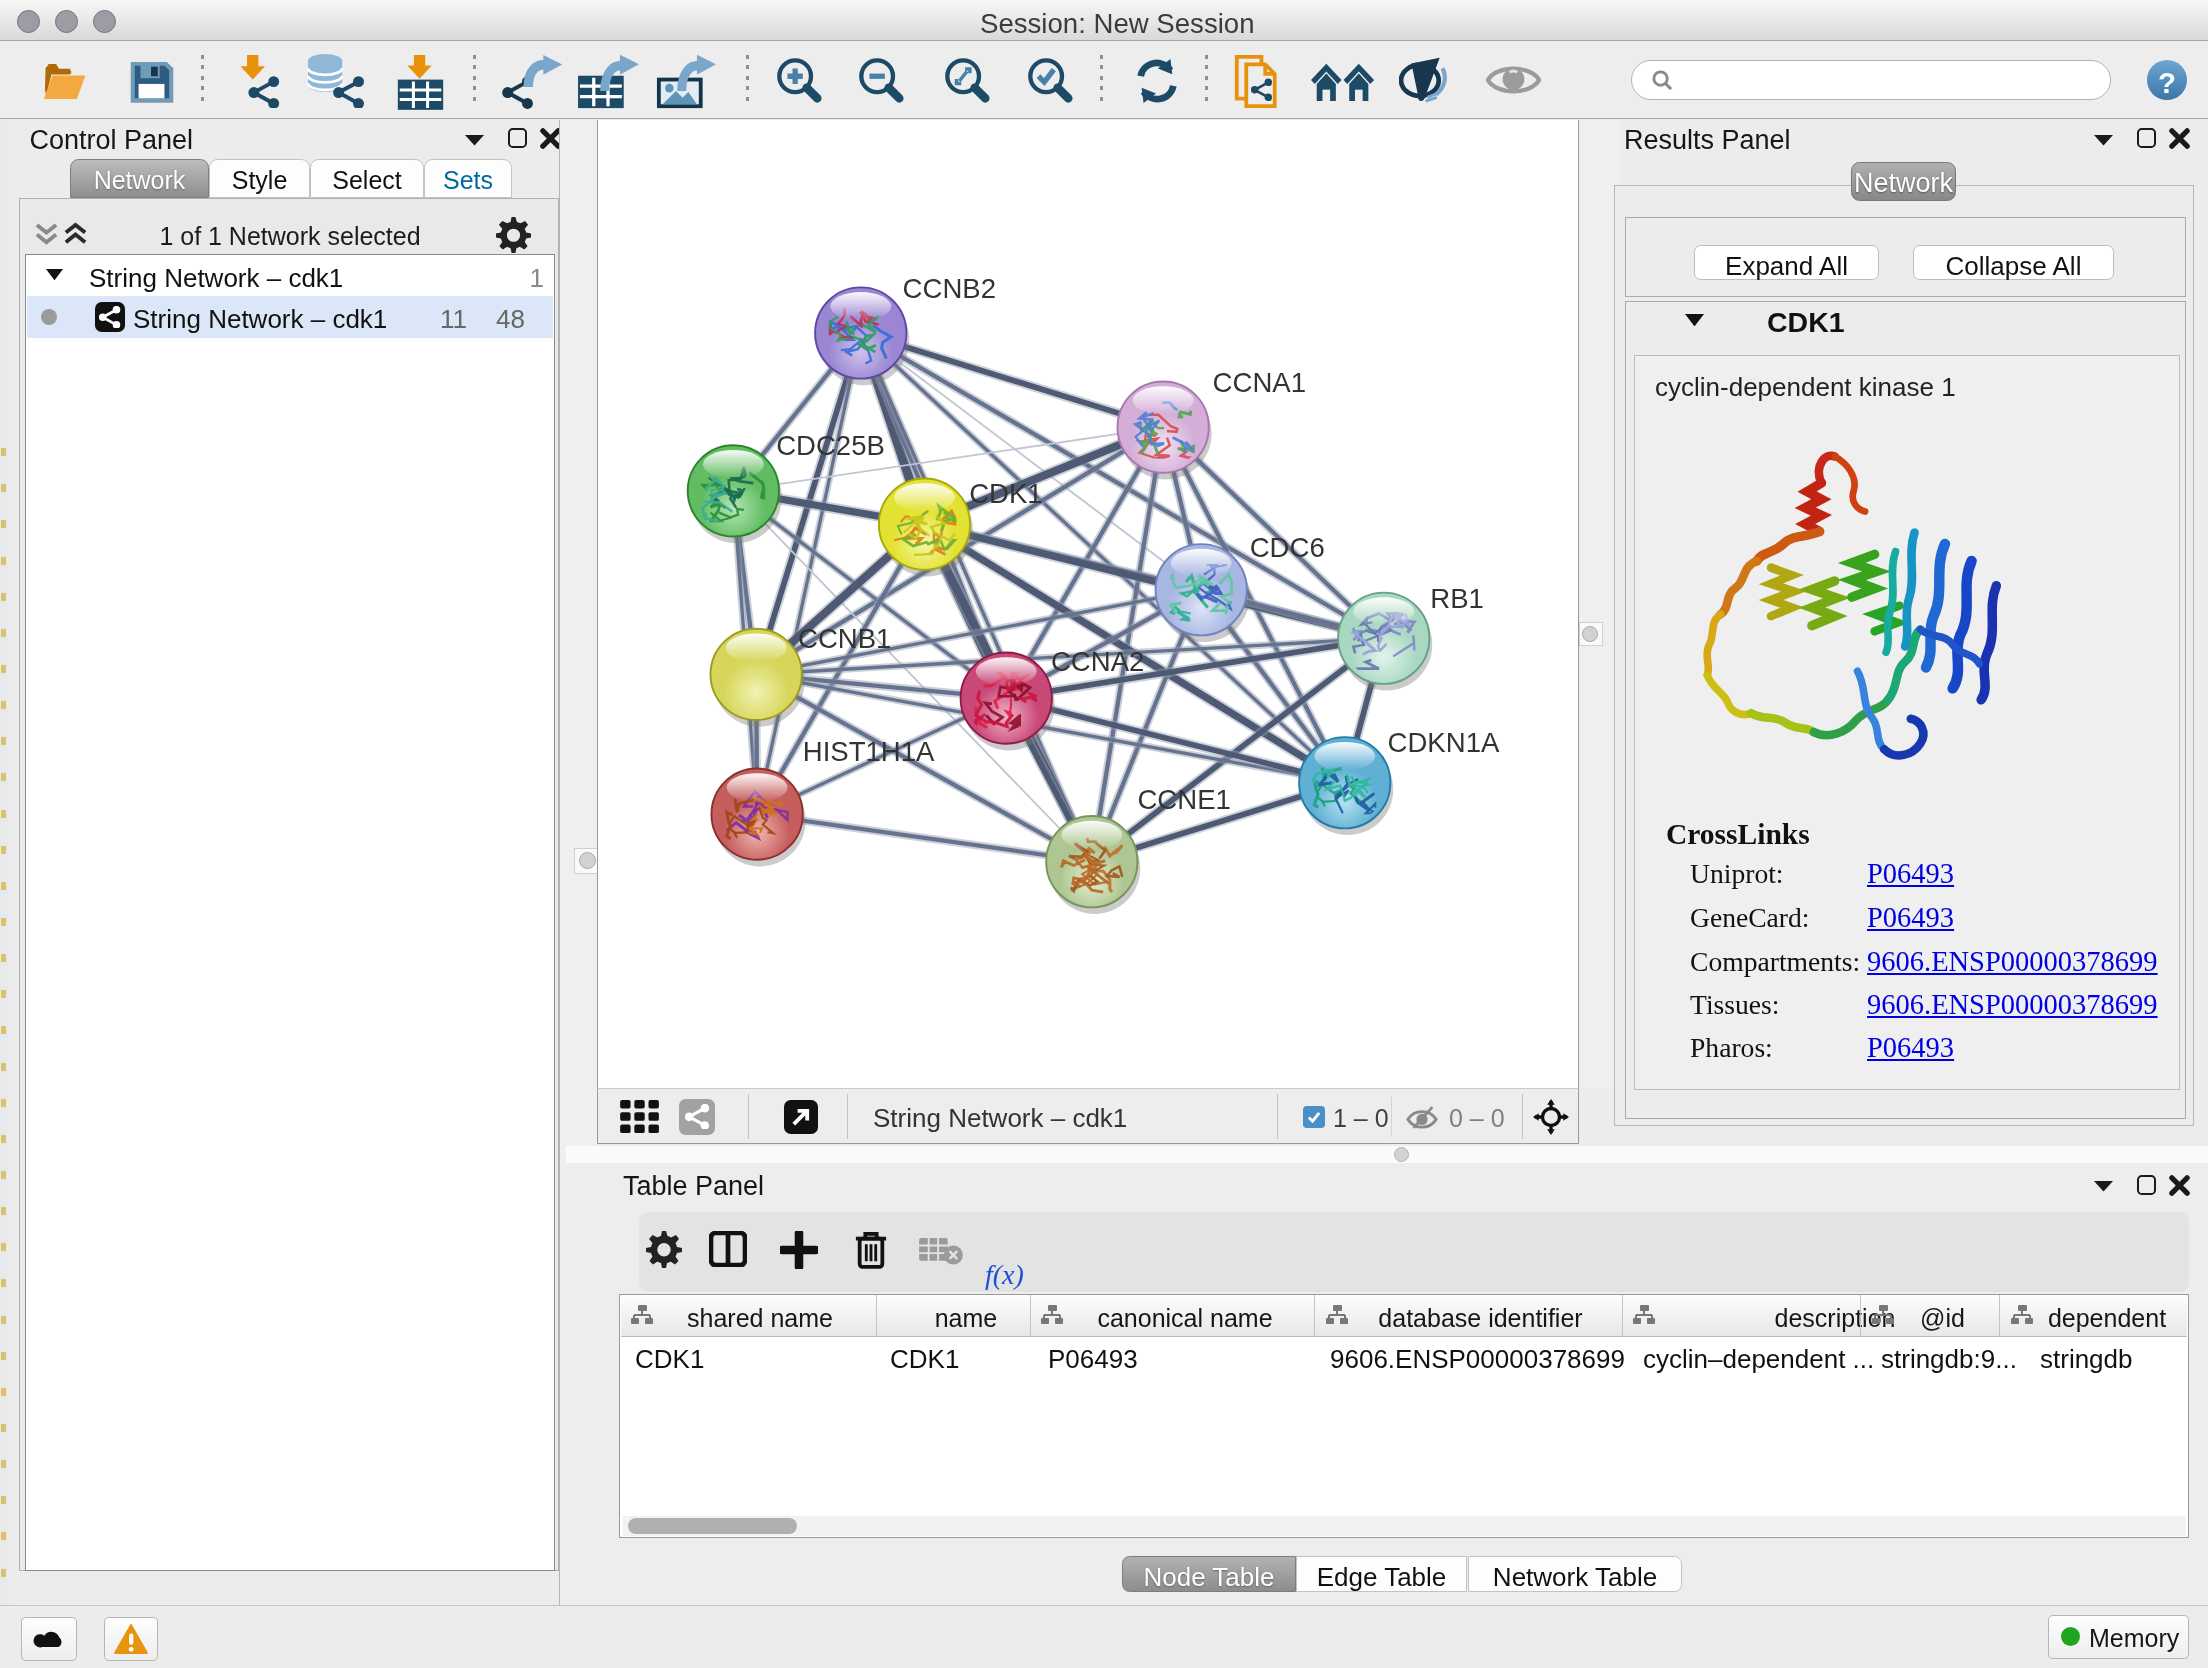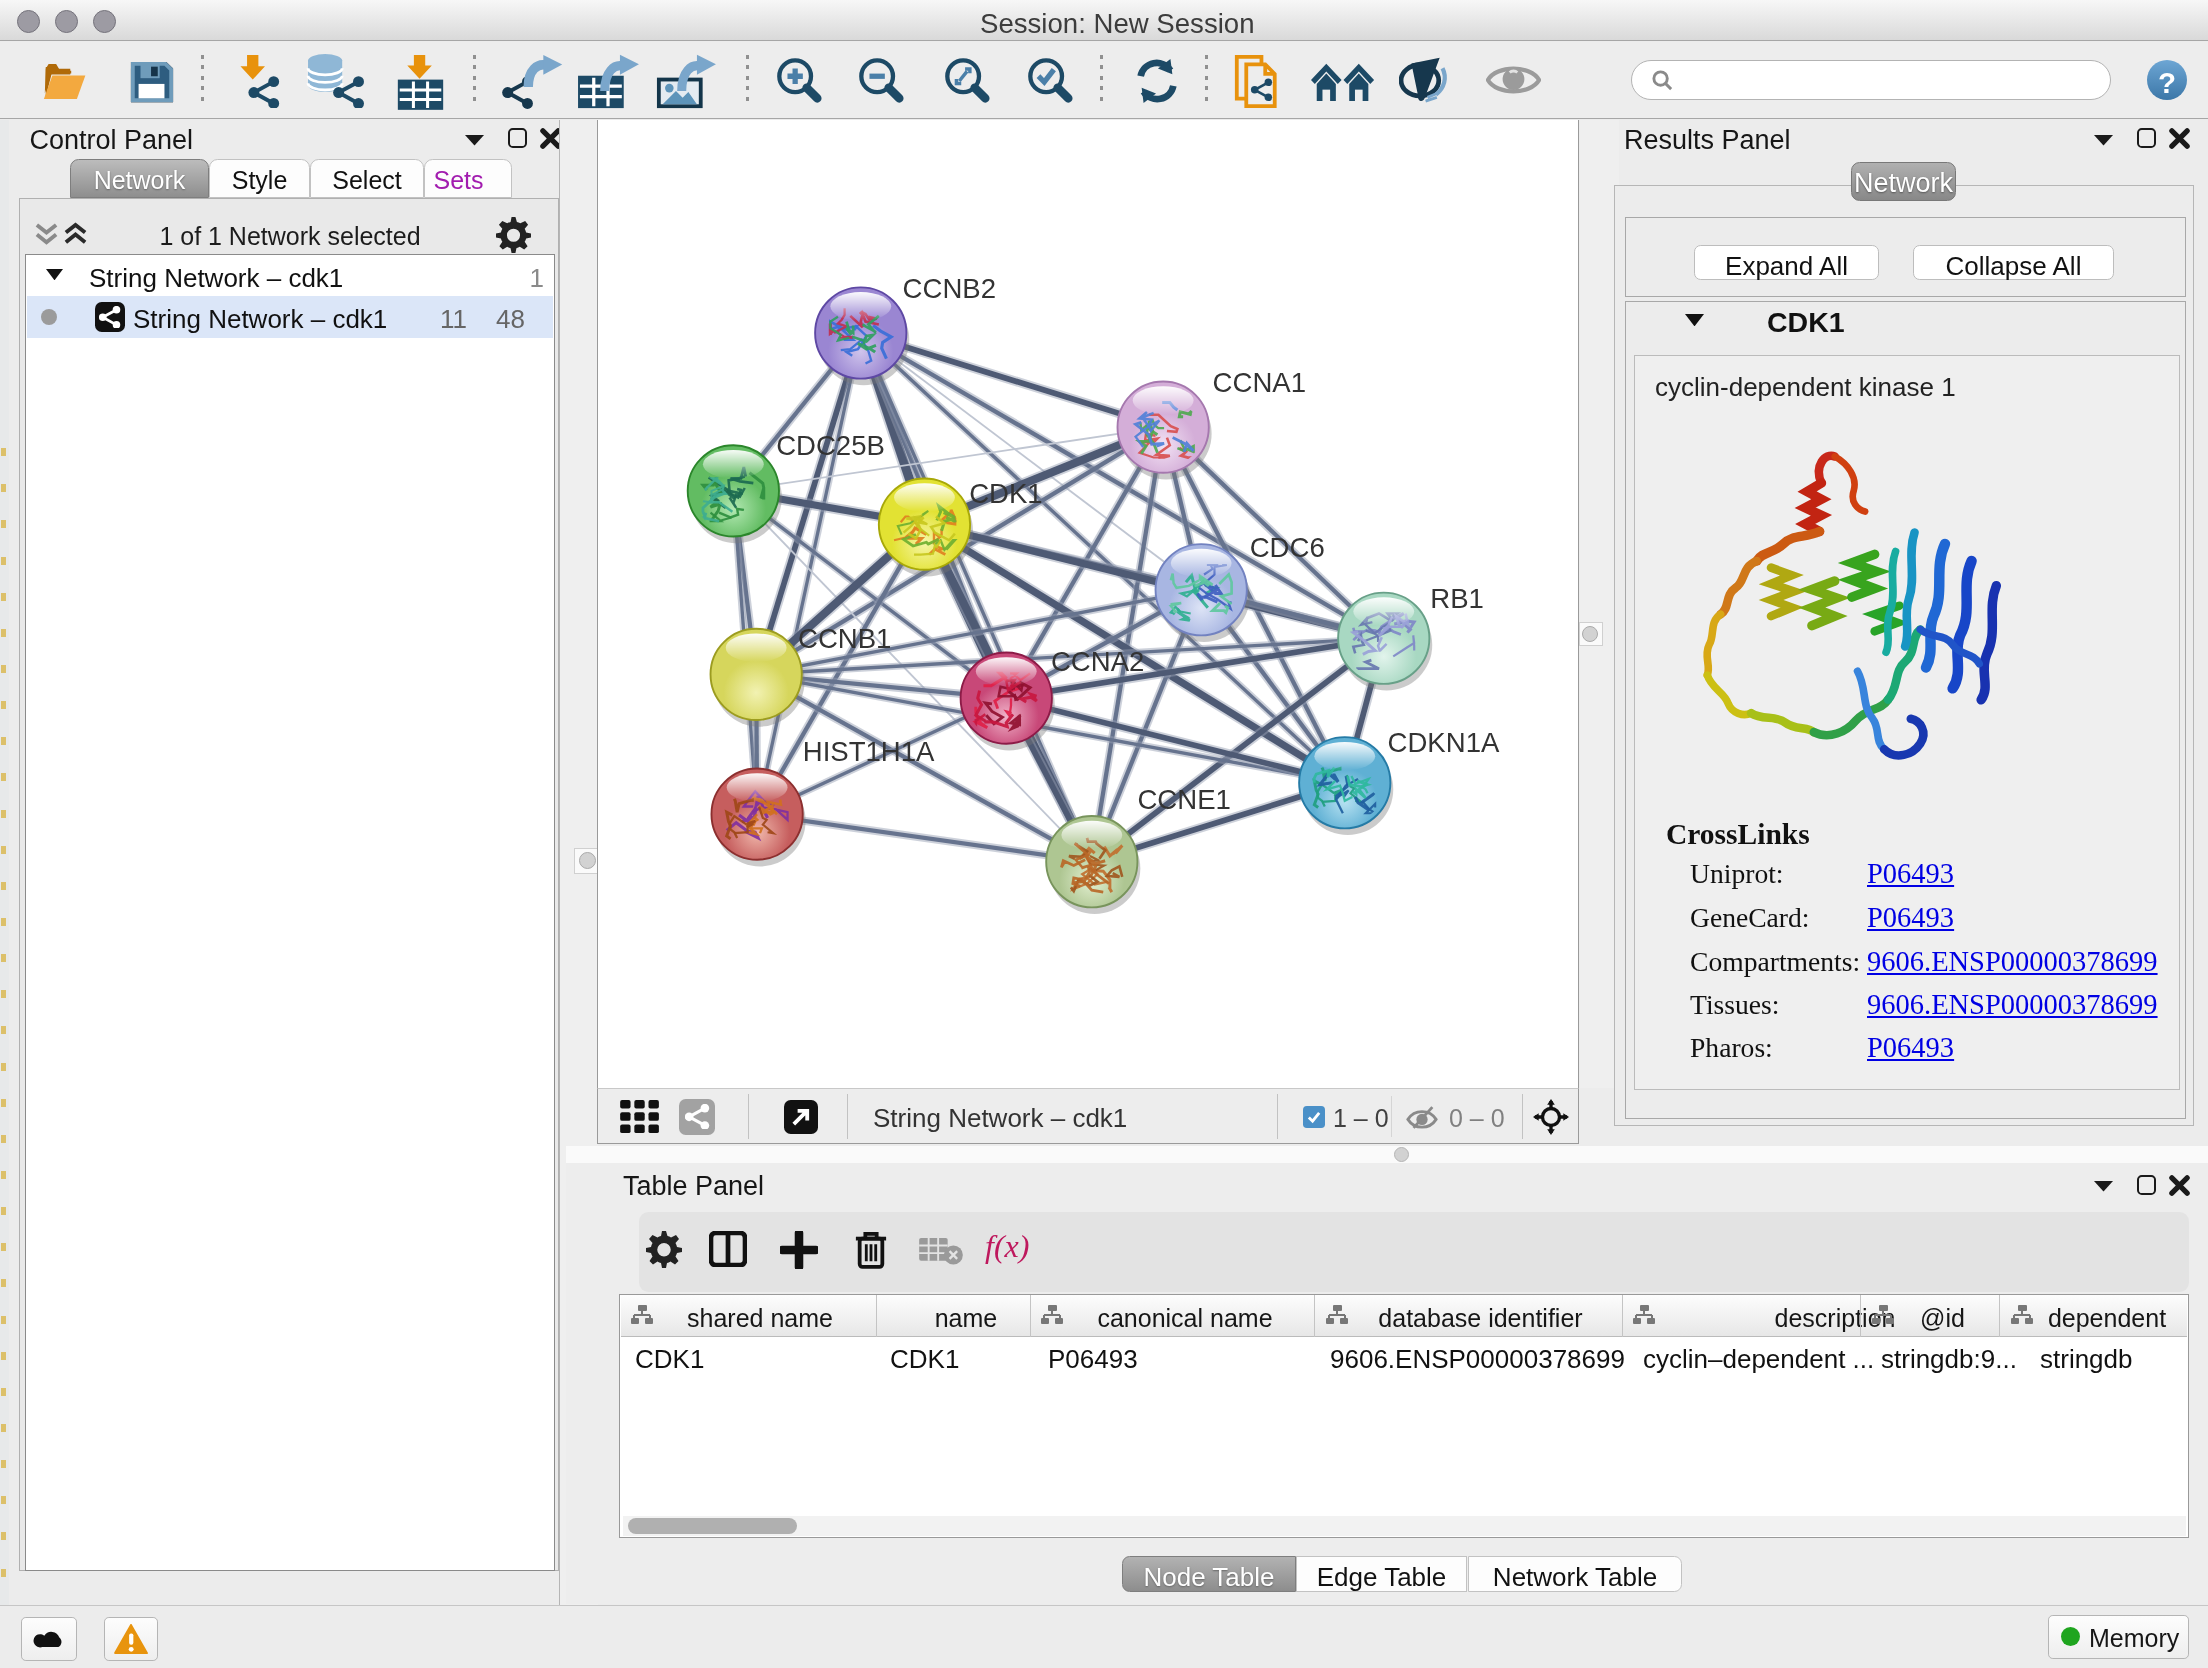--- a/index.html
+++ b/index.html
@@ -210,21 +210,21 @@
 <svg class="a" style="left:540px;top:128px" width="21" height="21" viewBox="0 0 22 22">
     <path d="M3 3 L19 19 M19 3 L3 19" stroke="#1a1a1a" stroke-width="5.5" stroke-linecap="round"></path>
   </svg>
 <div class="a" style="left:70px;top:159px;width:139px;height:39px;background:linear-gradient(#bcbcbc,#8e8e8e);border:1px solid #7e7e7e;border-radius:8.6px 8.6px 0 0"></div>
 <div class="txt" style="left:70px;top:166px;width:139px;text-align:center;font-size:25px;color:#fff;text-shadow:0 1px 1.9px #666">Network</div>
 <div class="a" style="left:209px;top:159px;width:101px;height:39px;background:#fdfdfd;border:1px solid #c2c2c2;border-radius:8.6px 8.6px 0 0"></div>
 <div class="txt" style="left:209px;top:166px;width:101px;text-align:center;font-size:25px;color:#111">Style</div>
 <div class="a" style="left:310px;top:159px;width:114px;height:39px;background:#fdfdfd;border:1px solid #c2c2c2;border-radius:8.6px 8.6px 0 0"></div>
 <div class="txt" style="left:310px;top:166px;width:114px;text-align:center;font-size:25px;color:#111">Select</div>
 <div class="a" style="left:424px;top:159px;width:88px;height:39px;background:#fdfdfd;border:1px solid #c2c2c2;border-radius:8.6px 8.6px 0 0"></div>
-<div class="txt" style="left:424px;top:166px;width:69px;text-align:center;font-size:25px;color:#a21caf">Sets</div>
+<div class="txt" style="left:424px;top:166px;width:69px;text-align:right;font-size:25px;color:#0369a1">Sets</div>
 <div class="a" style="left:19px;top:198px;width:540px;height:1373px;background:#e9e9e9;border:1px solid #b0b0b0"></div>
 <svg class="a" style="left:34px;top:221px" width="25" height="27" viewBox="0 0 26 28">
     <g fill="none" stroke="#8a8a8a" stroke-width="4">
       <path d="M3 4 L13 12 L23 4"></path>
       <path d="M3 14 L13 22 L23 14"></path>
     </g>
   </svg>
 <svg class="a" style="left:63px;top:221px" width="25" height="27" viewBox="0 0 26 28">
     <g fill="none" stroke="#2a2a2a" stroke-width="4">
       <path d="M3 12 L13 4 L23 12"></path>
@@ -814,21 +814,21 @@
 <svg class="a" style="left:919px;top:1236px" width="44" height="28.5" viewBox="0 0 46 30">
     <g fill="#9a9a9a">
       <rect x="0" y="2" width="30" height="24" rx="2"></rect>
     </g>
 <g stroke="#e3e3e3" stroke-width="2">
       <path d="M0 10 H30 M0 18 H30 M10 2 V26 M20 2 V26"></path>
     </g>
 <circle cx="36" cy="20" r="10" fill="#9a9a9a"></circle>
     <path d="M32 16 L40 24 M40 16 L32 24" stroke="#e3e3e3" stroke-width="2.5"></path>
   </svg>
-<div class="txt" style="left:985px;top:1228px;font-size:32px;color:#be185d;font-family:'Liberation Serif',serif;font-style:italic">f(x)</div>
+<div class="txt" style="left:985px;top:1259px;font-size:28px;color:#1d4ed8;font-family:'Liberation Serif',serif;font-style:italic">f(x)</div>
 <div class="a" style="left:619px;top:1294px;width:1570px;height:244px;background:#fff;border:1.9px solid #999"></div>
 <div class="a" style="left:621px;top:1295px;width:1566px;height:42px;background:linear-gradient(#fdfdfd,#e7e7e7);border-bottom:1px solid #bbb"></div>
 <svg class="a" style="left:631px;top:1305px" width="22" height="19" viewBox="0 0 22 19">
     <g fill="#777" stroke="#777">
       <rect x="7" y="0" width="9" height="6" rx="1" stroke="none"></rect>
       <path d="M11 6 V10 M3 10 H19 M3 10 V13 M19 10 V13" stroke-width="2" fill="none"></path>
       <rect x="0" y="13" width="8" height="6" rx="1" stroke="none"></rect>
       <rect x="14" y="13" width="8" height="6" rx="1" stroke="none"></rect>
     </g>
   </svg>

